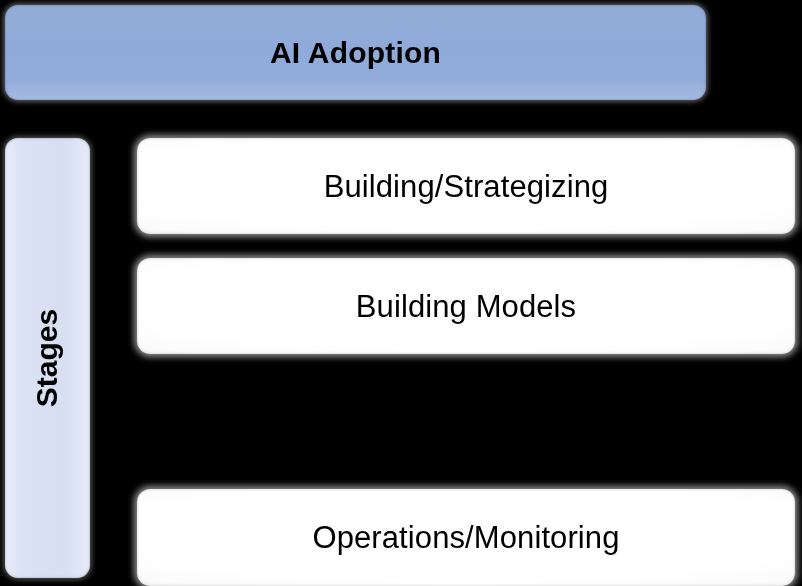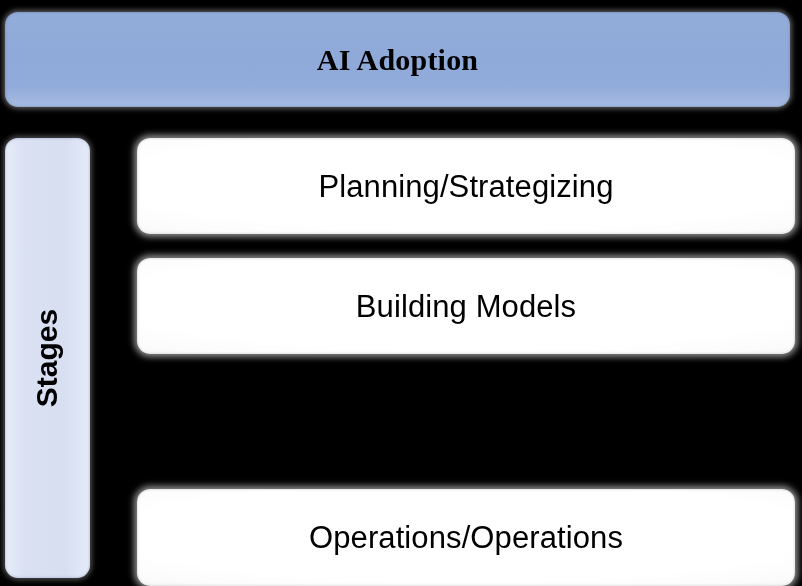--- a/index.html
+++ b/index.html
@@ -28,28 +28,27 @@
     display: flex;
     align-items: center;
     justify-content: center;
     text-align: center;
     color: #000000;
   }
 
   
   #header-box {
     left: 5px;
-    top: 12px;
-    width: 785px;
+    top: 5px;
+    width: 701px;
     height: 95px;
     background: linear-gradient(180deg, #93add9 0%, #8faad9 45%, #91abda 78%, #a8bce2 100%);
     box-shadow:
       0 0 5px 2px rgba(255,255,255,0.35),
       0 0 2px 1px rgba(120,140,175,0.55) inset;
-    font-family: Liberation Serif, serif;
   }
   #header-title {
     font-size: 30px;
     font-weight: bold;
     letter-spacing: 0.2px;
     line-height: 1;
   }
 
   
   #stages-box {
@@ -100,25 +99,25 @@
 
   <div class="shape" id="header-box">
     <span id="header-title">AI Adoption</span>
   </div>
 
   <div class="shape" id="stages-box">
     <span id="stages-label">Stages</span>
   </div>
 
   <div class="shape stage-box" id="stage-box-0">
-    <span class="stage-label">Planning/Strategizing</span>
+    <span class="stage-label">Building/Strategizing</span>
   </div>
 
   <div class="shape stage-box" id="stage-box-1">
     <span class="stage-label">Building Models</span>
   </div>
 
 
   <div class="shape stage-box" id="stage-box-3">
-    <span class="stage-label">Operations/Operations</span>
+    <span class="stage-label">Operations/Monitoring</span>
   </div>
 
 </div>
 
 </body></html>

